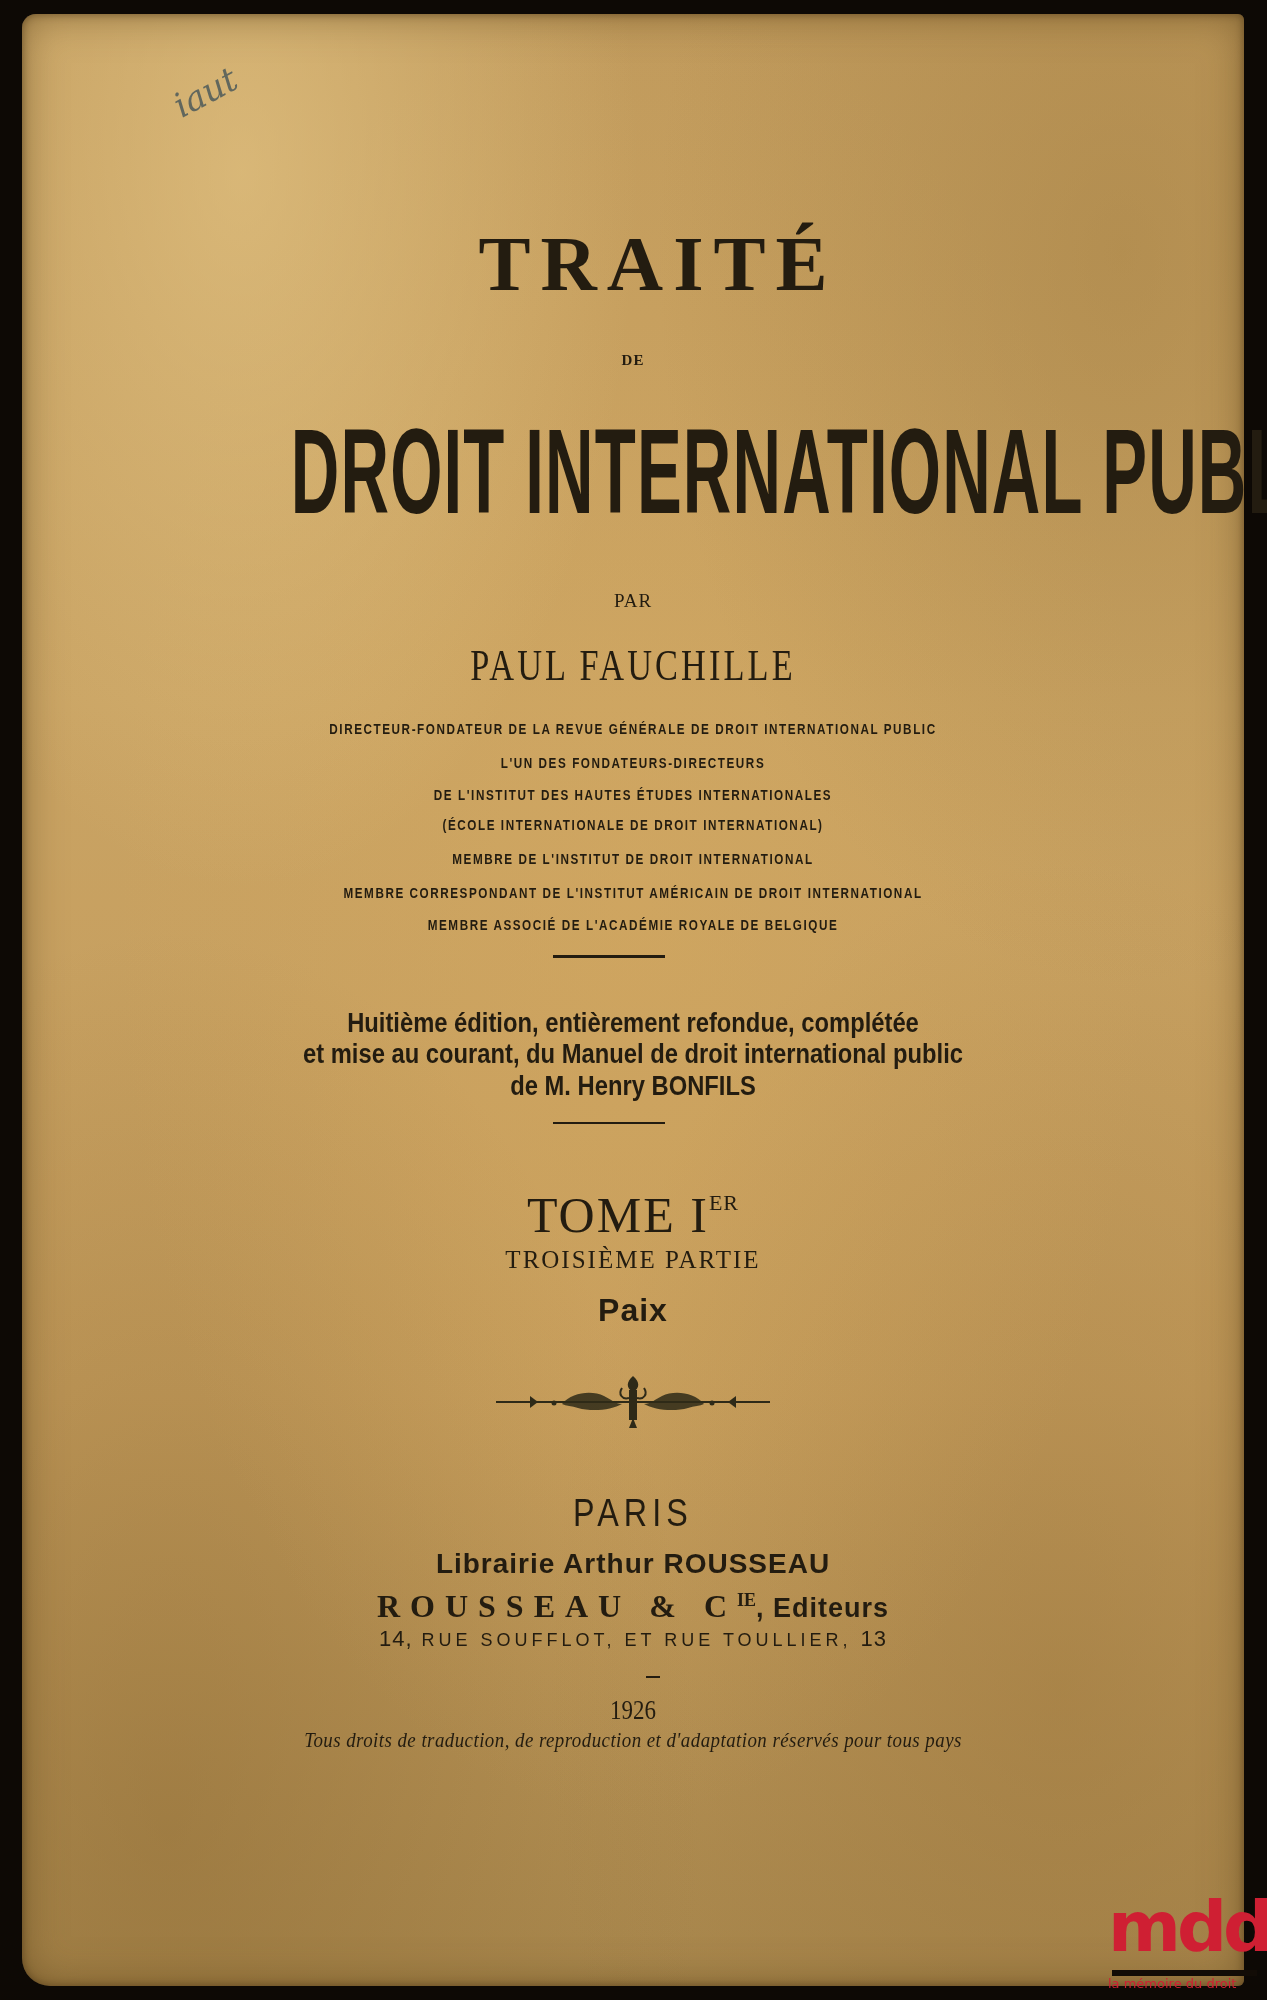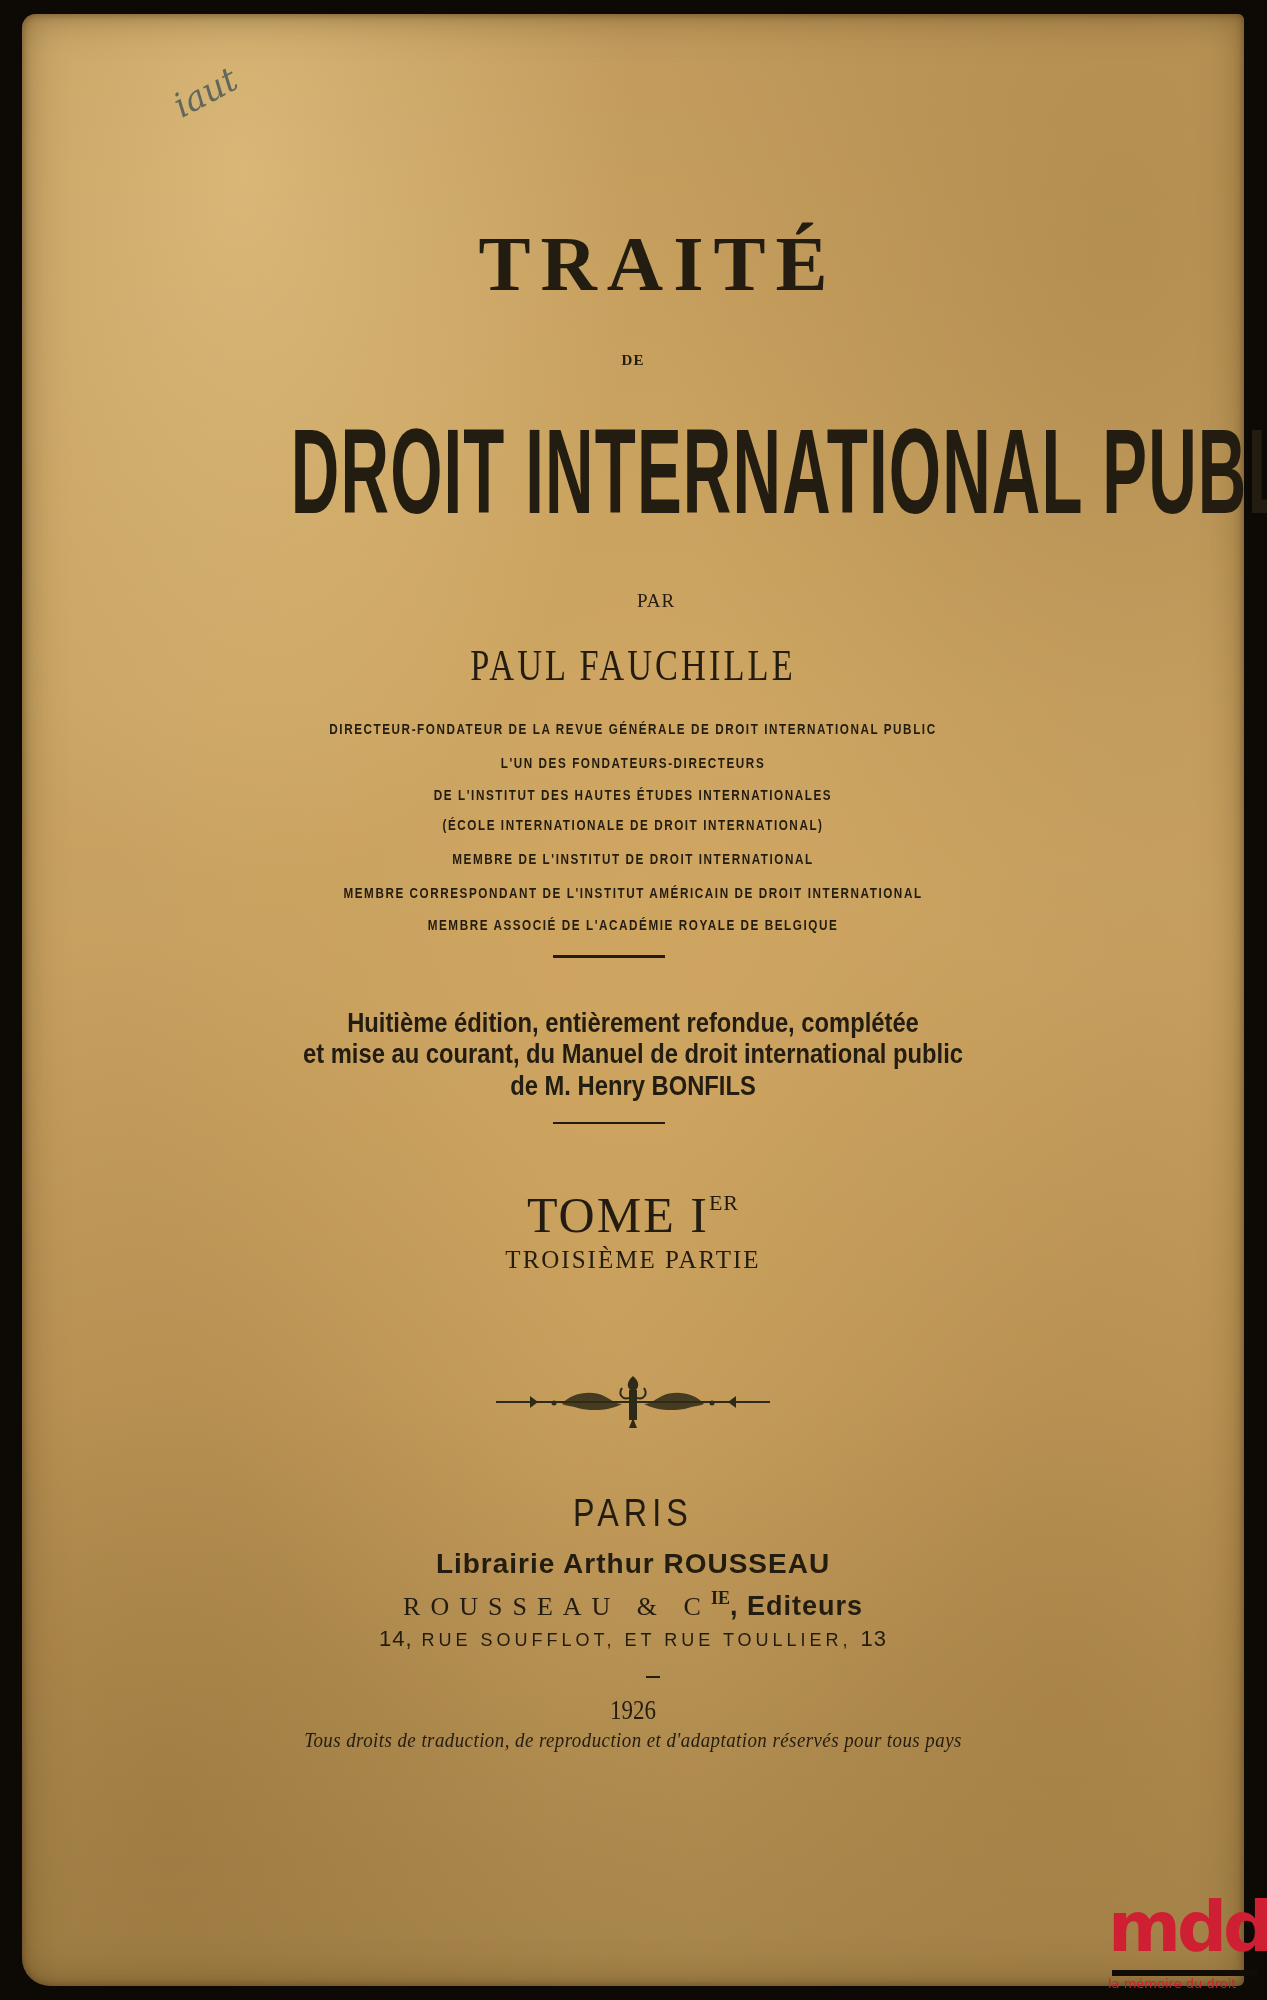--- a/index.html
+++ b/index.html
@@ -28,40 +28,40 @@
     color:#4d5a5a; opacity:0.85;
   }
   .title1 { top:205px; font-size:78px; font-weight:bold; letter-spacing:10px;padding-left:25px; }
   .de { top:338px; font-size:15px; font-weight:bold; letter-spacing:1px; }
   .title2 {
     top:388px; font-family:"Liberation Sans Narrow","Liberation Sans", sans-serif;
     font-size:120px; font-weight:bold; letter-spacing:2px;
     transform:scaleX(0.56); transform-origin:center top;
   }
   .title2 span { display:inline-block; }
-  .par { top:576px; font-size:19px; letter-spacing:1px;margin-left:23px; }
+  .par { top:576px; font-size:19px; letter-spacing:1px; }
   .author { top:626px; font-size:44px; letter-spacing:4px; transform:scaleX(0.78); transform-origin:center top; }
   .cred {
     font-family:"Liberation Sans", sans-serif; font-weight:bold; font-size:15px;
     letter-spacing:2px; transform:scaleX(0.78); transform-origin:center top;
   }
   .rule { position:absolute; height:3px; background:#231c10; }
   .edition {
     font-family:"Liberation Sans", sans-serif; font-weight:bold; font-size:27px;
     transform:scaleX(0.88); transform-origin:center top;
   }
   .tome { top:1164px; font-size:50px; letter-spacing:2px;margin-top:8px; }
   .tome sup { font-size:22px; vertical-align:top; position:relative; top:4px; letter-spacing:1px; }
   .partie { top:1232px; font-size:25px; letter-spacing:2px; }
   .paix { top:1278px; font-family:"Liberation Sans", sans-serif; font-weight:bold; font-size:32px; letter-spacing:1px; }
   .ornament { position:absolute; left:470px; top:1360px; width:282px; height:56px; }
   .paris { top:1478px; font-family:"Liberation Sans", sans-serif; font-size:38px; letter-spacing:6px; transform:scaleX(0.85); transform-origin:center top; }
   .libr { top:1534px; font-family:"Liberation Sans", sans-serif; font-weight:bold; font-size:28px; letter-spacing:1px; }
   .rous { top:1574px; font-size:29px; }
-  .rous .big { font-family:"Liberation Serif", serif; font-weight:normal; font-size:26px; letter-spacing:10px; }
+  .rous .big { font-family:"Liberation Serif", serif; font-weight:bold; font-size:32px; letter-spacing:10px; }
   .rous .ed { font-family:"Liberation Sans", sans-serif; font-weight:bold; font-size:27px; letter-spacing:1px; }
   .addr { top:1612px; font-family:"Liberation Sans", sans-serif; font-size:18px; letter-spacing:4px; }
   .addr .num { font-size:22px; letter-spacing:1px; }
   .dash { position:absolute; left:624px; top:1662px; width:14px; height:2px; background:#231c10; }
   .year { top:1680px; font-size:28px; transform:scaleX(0.82); transform-origin:center top; }
   .rights { top:1714px; font-size:21px; font-style:italic; letter-spacing:0.5px; transform:scaleX(0.9); transform-origin:center top; }
   .copy { top:1744px; font-size:24px; letter-spacing:1px; font-variant:small-caps; }
   .logo { position:absolute; left:1108px; top:1892px; width:152px; height:104px; }
   .logo-mark {
     position:absolute; left:0; top:0; font-family:"DejaVu Sans", sans-serif; font-size:70px;
@@ -98,20 +98,21 @@
   <div class="rule" style="left:531px; top:941px; width:112px;"></div>
 
   <div class="line ink edition" style="top:994px;">Huitième édition, entièrement refondue, complétée</div>
   <div class="line ink edition" style="top:1025px;">et mise au courant, du Manuel de droit international public</div>
   <div class="line ink edition" style="top:1057px;">de M. Henry BONFILS</div>
 
   <div class="rule" style="left:531px; top:1108px; width:112px; height:2px;"></div>
 
   <div class="line ink tome"><span>TOME I</span><sup>ER</sup></div>
   <div class="line ink partie">TROISIÈME PARTIE</div>
+  <div class="line ink paix">Paix</div>
 
   <svg class="ornament" viewBox="0 0 282 56">
     <g fill="#2e2a18" stroke="#2e2a18">
       <line x1="4" y1="28" x2="278" y2="28" stroke-width="2"></line>
       <path d="M38 22 L46 28 L38 34 Z" stroke="none"></path>
       <path d="M244 22 L236 28 L244 34 Z" stroke="none"></path>
       <circle cx="62" cy="29" r="2.5" stroke="none"></circle>
       <circle cx="220" cy="29" r="2.5" stroke="none"></circle>
       <path d="M70 30 C80 18 100 16 112 22 C118 25 124 30 130 30 C120 36 100 38 86 34 C80 32 74 32 70 30 Z" stroke="none" opacity="0.85"></path>
       <path d="M212 30 C202 18 182 16 170 22 C164 25 158 30 152 30 C162 36 182 38 196 34 C202 32 208 32 212 30 Z" stroke="none" opacity="0.85"></path>

